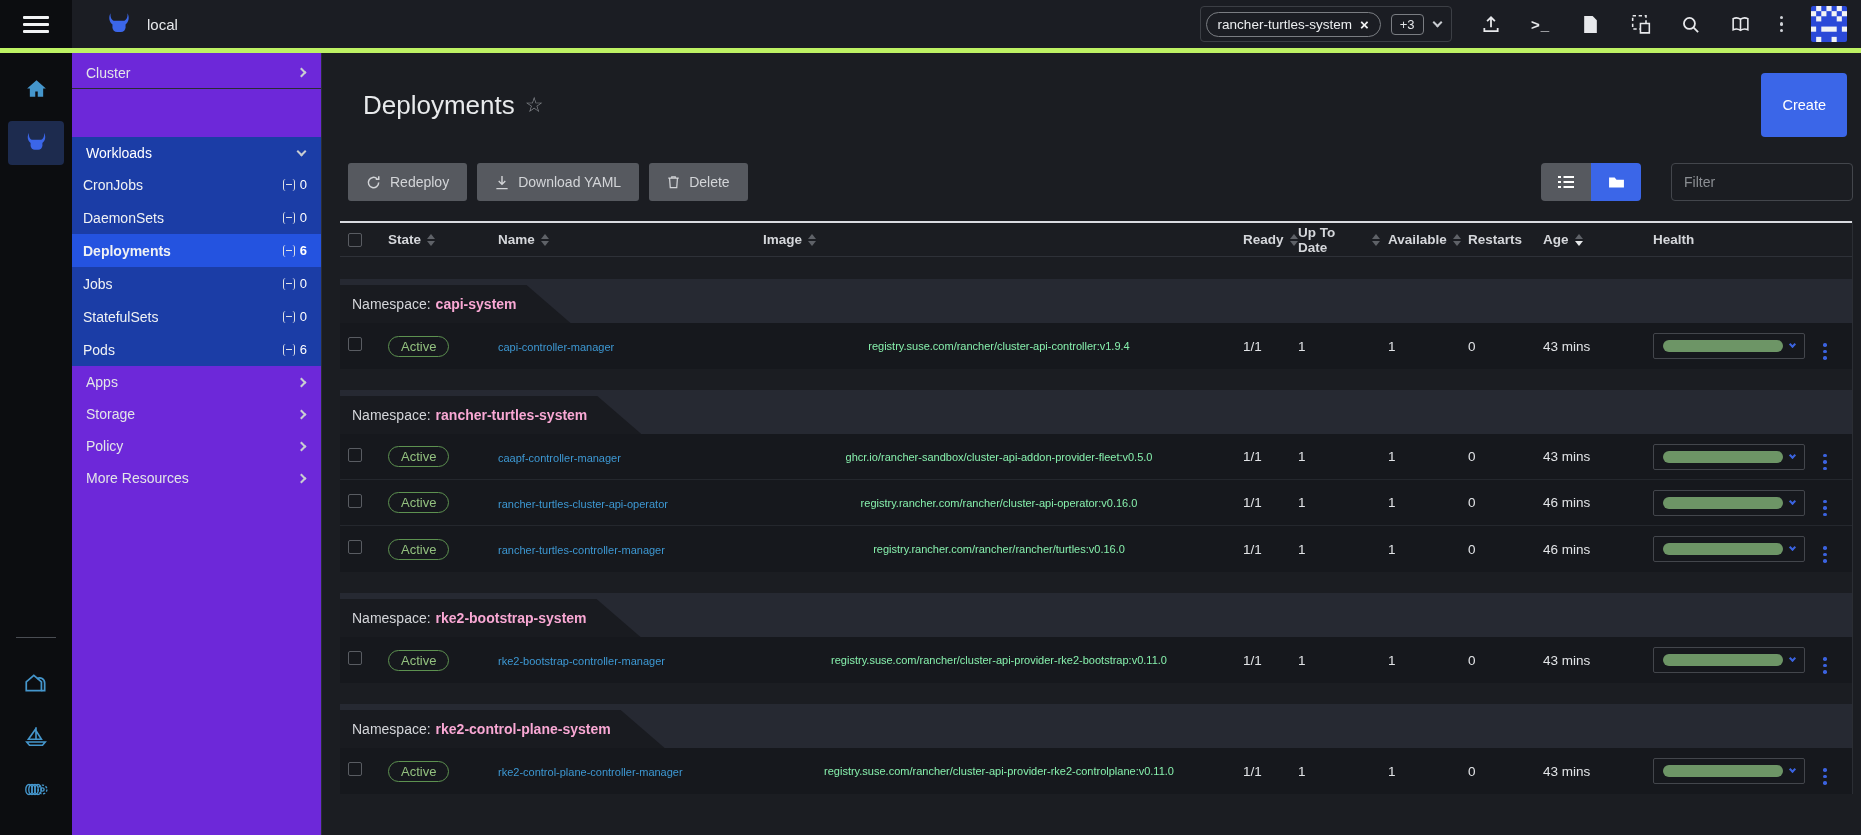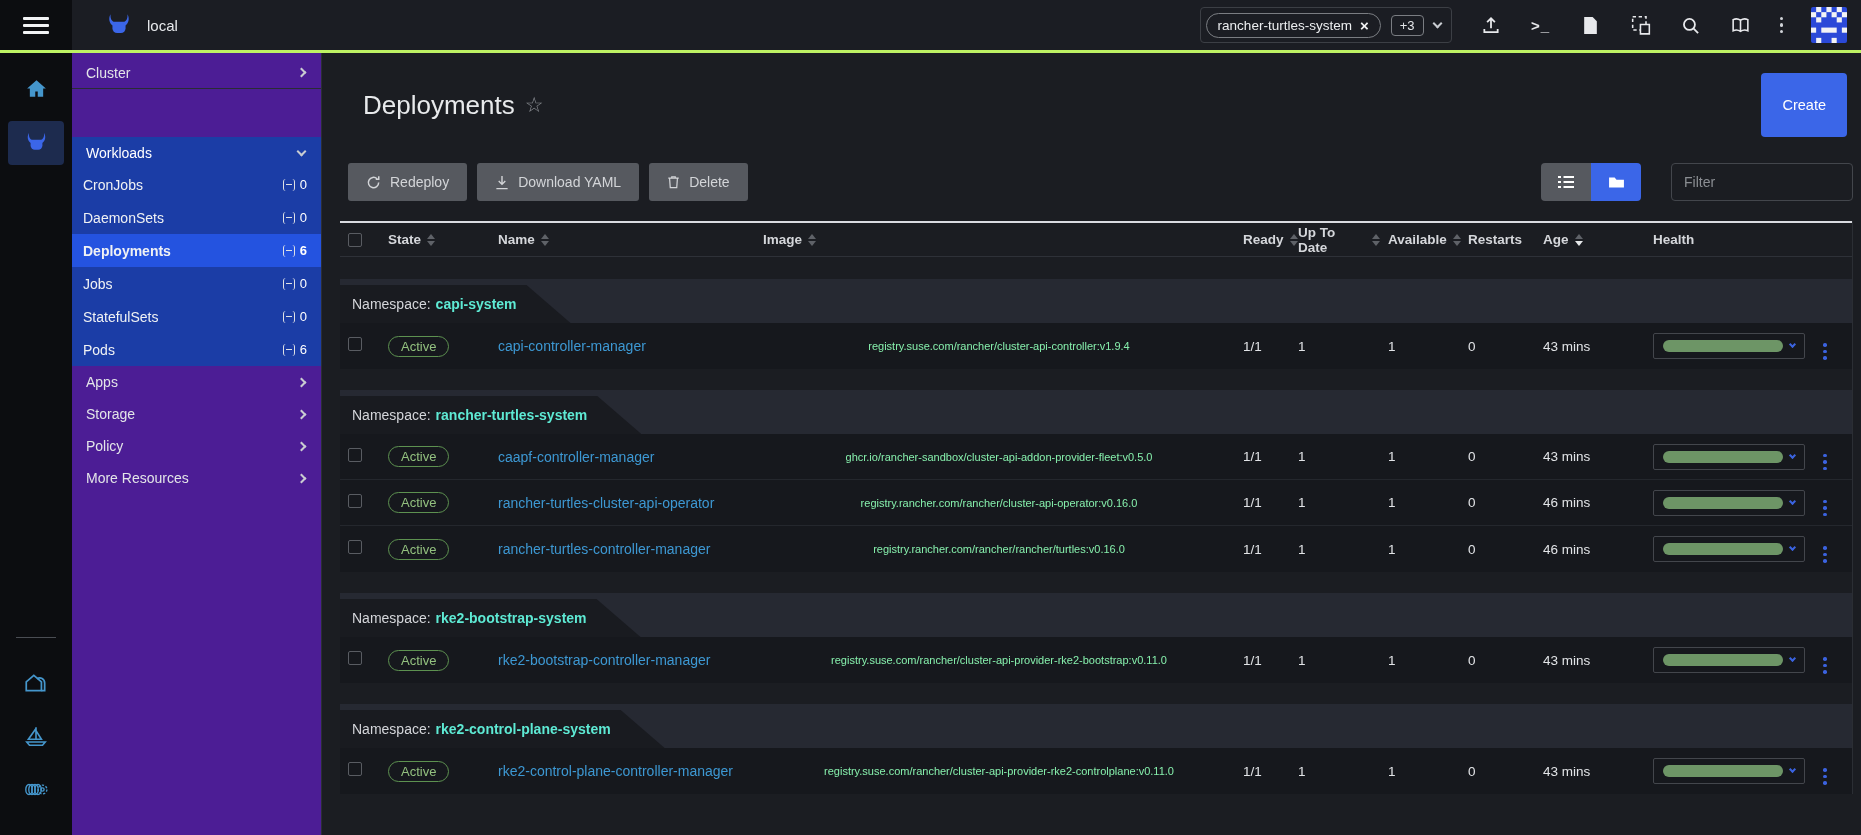--- a/index.html
+++ b/index.html
@@ -1,21 +1,21 @@
 <!DOCTYPE html>
 <html><head>
 <meta charset="utf-8">
 <style>
   * { margin:0; padding:0; box-sizing:border-box; }
   html,body { width:1861px; height:835px; overflow:hidden; background:#0c0d10;
               font-family:"Liberation Sans", sans-serif; }
   .app { width:1861px; height:835px; display:flex; flex-direction:column; }
 
   
-  .topbar { height:53px; display:flex; flex:0 0 53px; background:#1b1d23; border-bottom:3px solid #bef264; }
+  .topbar { height:53px; display:flex; flex:0 0 53px; background:#1b1d23; border-bottom:5px solid #bef264; }
   .rail-slot { width:72px; flex:0 0 72px; background:#0c0d10; display:flex; align-items:center; justify-content:center; }
   .hamburger { display:flex; flex-direction:column; gap:4px; cursor:pointer; }
   .hamburger i { width:26px; height:3px; background:#f2f3f5; border-radius:1px; }
   .topbar-main { flex:1; display:flex; align-items:center; padding:0 14px 0 32px; gap:0; }
   .brand { display:flex; align-items:center; gap:13px; }
   .cluster-label { color:#e7e9ec; font-size:15px; }
   .tb-right { margin-left:auto; display:flex; align-items:center; gap:28px; }
   .search-group { display:flex; align-items:center; gap:10px; border:1px solid #3c3f45; border-radius:4px; padding:4px 10px 4px 5px; height:36px; }
   .chip { display:flex; align-items:center; gap:8px; border:1px solid #7a7d82; border-radius:14px; padding:3px 11px; color:#eceef0; font-size:13.5px; }
   .chip .x { font-size:15px; font-weight:bold; color:#f2f3f5; cursor:pointer; }
@@ -36,21 +36,21 @@
   .body-row { flex:1; display:flex; min-height:0; }
 
   
   .rail { width:72px; flex:0 0 72px; background:#0c0d10; display:flex; flex-direction:column; align-items:center; padding-top:16px; position:relative; }
   .rail-btn { width:44px; height:40px; display:flex; align-items:center; justify-content:center; cursor:pointer; border-radius:4px; }
   .rail-btn.selected { width:56px; height:44px; background:#1d2b4e; margin-top:12px; }
   .rail-bottom { position:absolute; bottom:26px; left:0; width:72px; display:flex; flex-direction:column; align-items:center; gap:13px; }
   .rail-divider { width:40px; height:1px; background:#4a4d53; margin-bottom:12px; }
 
   
-  .sidebar { width:250px; flex:0 0 250px; background:#4c1d95; border-right:1px solid #2b2e35; padding-top:4px; }
+  .sidebar { width:250px; flex:0 0 250px; background:#6d28d9; border-right:1px solid #2b2e35; padding-top:4px; }
   .side-item { height:32px; display:flex; align-items:center; justify-content:space-between; padding:0 16px 0 14px; color:#e3e5e8; font-size:14px; cursor:pointer; }
   .side-item.bordered { border-bottom:1px solid #2a2d33; }
   .wl-block { background:#1b3da6;margin-top:48px; }
   .wl-parent { height:31px; display:flex; align-items:center; justify-content:space-between; padding:0 16px 0 14px; color:#ffffff; font-size:14px; cursor:pointer; }
   .sub-item { height:33px; display:flex; align-items:center; justify-content:space-between; padding:0 14px 0 11px; color:#f0f2f4; font-size:14px; cursor:pointer; }
   .sub-item.selected { background:#2453e0; font-weight:bold; }
   .count-wrap { display:flex; align-items:center; gap:5px; font-size:13px; color:#ffffff; }
   .cic { width:12px; height:12px; border-left:1.5px solid #dfe1e5; border-right:1.5px solid #dfe1e5; border-radius:3px; position:relative; }
   .cic::after { content:""; position:absolute; left:2px; right:2px; top:5px; height:1.5px; background:#dfe1e5; }
 
@@ -80,27 +80,27 @@
   .sort .up { border-bottom:5px solid #5f6268; }
   .sort .dn { border-top:5px solid #5f6268; }
   .sort.desc .dn { border-top-color:#e6e8ea; }
   .checkbox { width:14px; height:14px; border:1px solid #595c62; border-radius:2px; display:inline-block; cursor:pointer; }
 
   .groups { margin-top:22px; }
   .group { margin-bottom:21px; }
   .ns-bar { height:44px; background:#262932; position:relative; }
   .ns-tab { position:absolute; left:0; top:6px; bottom:0; background:#191b20; display:flex; align-items:center; gap:5px; padding:0 54px 0 12px; clip-path:polygon(0 0, calc(100% - 44px) 0, 100% 100%, 0 100%); }
   .ns-pre { color:#d4d6da; font-size:14px; white-space:nowrap; }
-  .ns-name { color:#5eead4; font-size:14px; font-weight:bold; white-space:nowrap; }
+  .ns-name { color:#f9a8d4; font-size:14px; font-weight:bold; white-space:nowrap; }
 
   .tr { height:46px; background:#16181d; border-bottom:1px solid #24272d; }
   .rows .tr:last-child { border-bottom:none; }
   .td { padding-left:8px; overflow:hidden; white-space:nowrap; }
   .badge { display:inline-block; border:1px solid #5d9150; border-radius:12px; color:#93c17f; font-size:13px; padding:2px 12px; }
-  .link { color:#3d98d3; font-size:14px; text-decoration:none; cursor:pointer; }
+  .link { color:#3d98d3; font-size:11px; text-decoration:none; cursor:pointer; }
   .img { color:#86efac; font-size:11px;text-align:center; }
   .num { color:#e2e4e7; font-size:13.5px; }
   .health { display:flex; align-items:center; gap:7px; border:1px solid #43464c; border-radius:2px; padding:6px 9px; width:152px; cursor:pointer; }
   .hbar { flex:1; height:12px; border-radius:6px; background:#6d9566; }
 </style>
 </head>
 <body>
 
 <div class="app">
 

